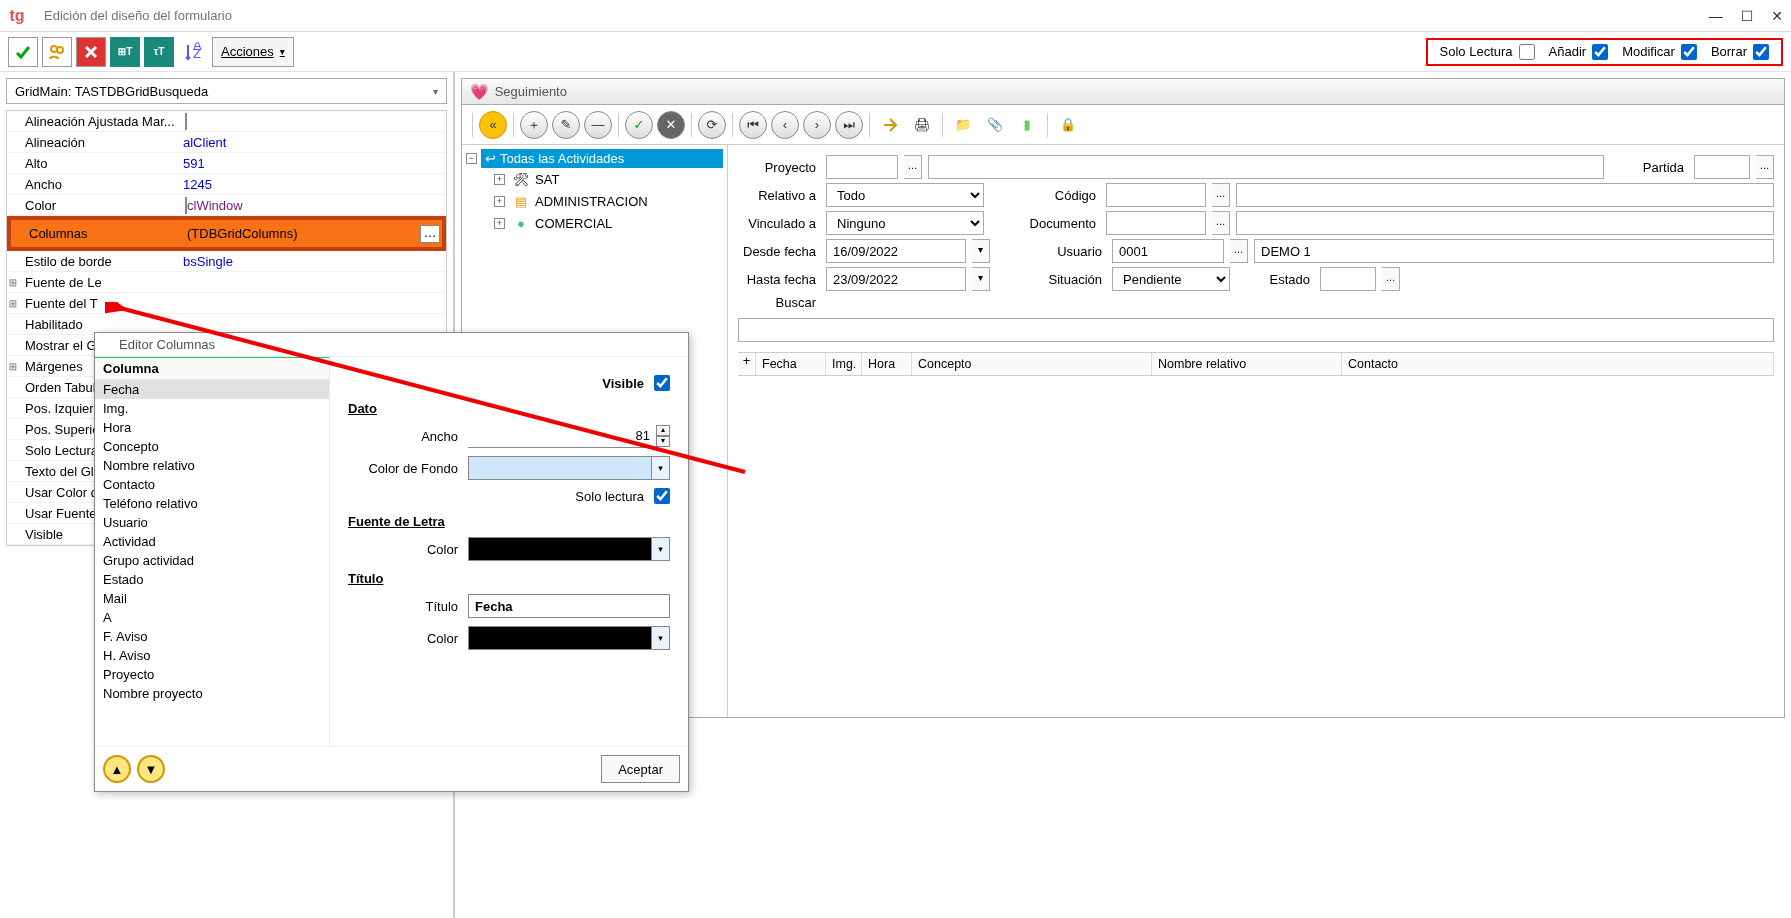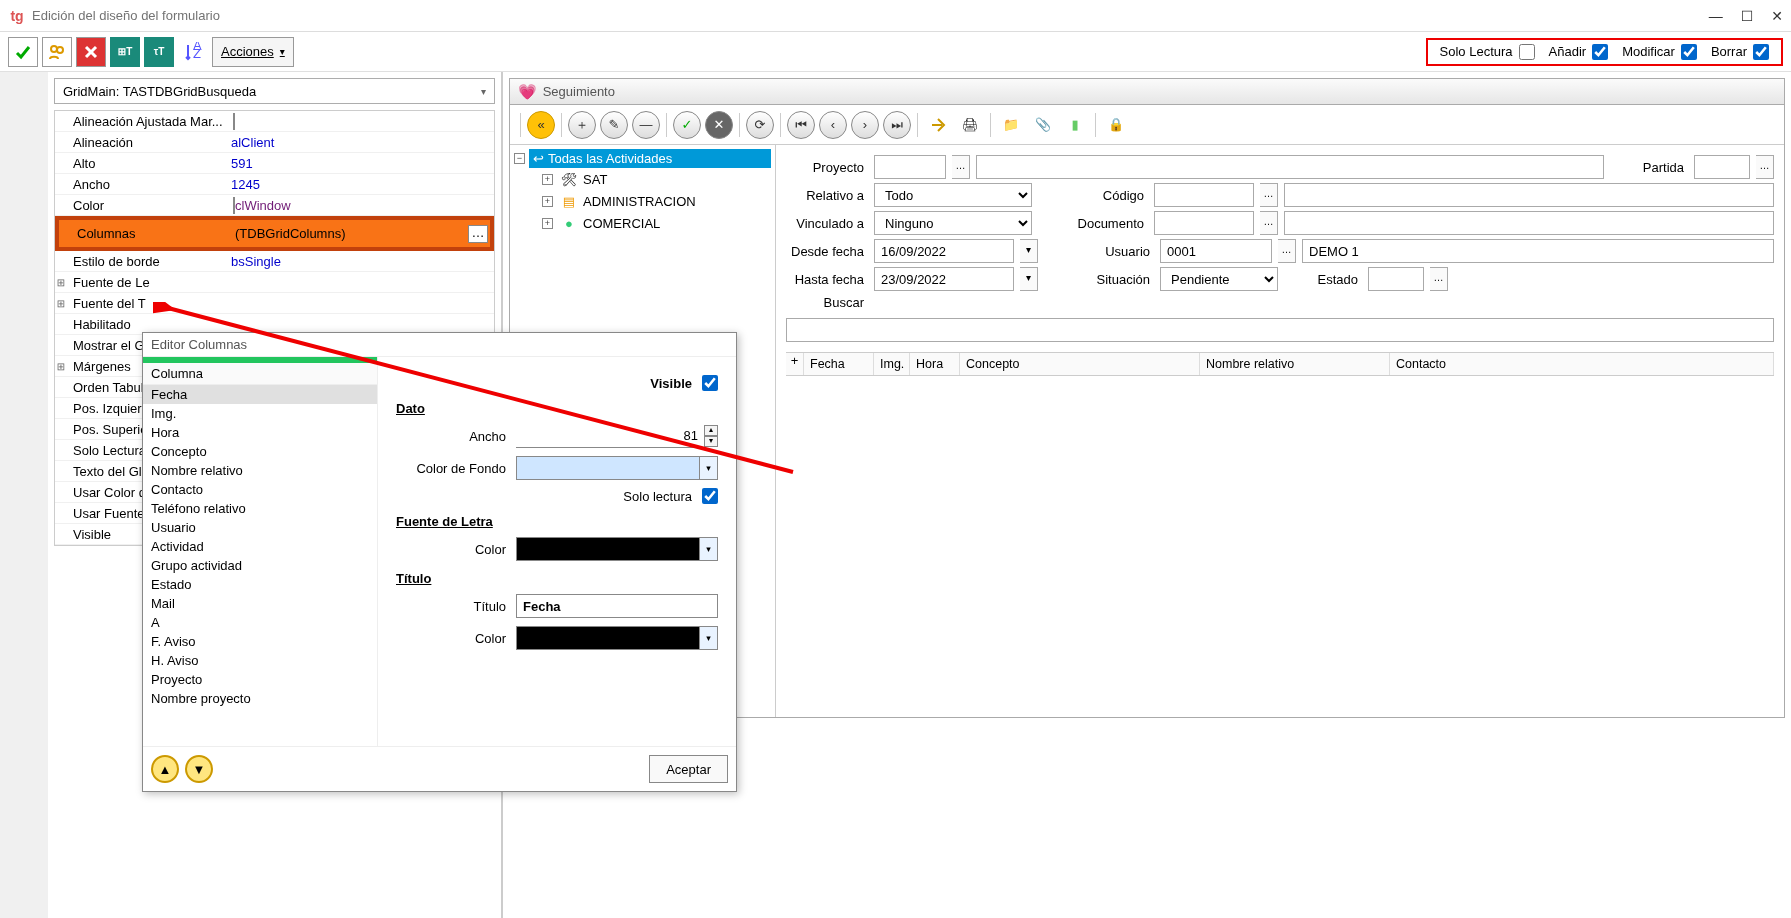--- a/index.html
+++ b/index.html
@@ -1,20 +1,20 @@
 <!DOCTYPE html>
 <html><head>
 <meta charset="utf-8">
 <style>
 * { box-sizing: border-box; margin: 0; padding: 0; font-family: "Segoe UI", Tahoma, sans-serif; font-size: 13px; }
 body { background: #f0f0f0; overflow: hidden; }
 
 
 .titlebar { display: flex; align-items: center; height: 32px; background: #fff; border-bottom: 1px solid #ddd; padding: 0 8px; }
-.titlebar .logo { width: 18px; height: 18px; margin-right: 6px; display: flex; align-items: center; justify-content: center; font-weight: bold; color: #d55; font-size: 14px; }
+.titlebar .logo { width: 18px; height: 18px; margin-right: 18px; display: flex; align-items: center; justify-content: center; font-weight: bold; color: #d55; font-size: 16px; }
 .titlebar .title { color: #737373; }
 .titlebar .winctrls { margin-left: auto; display: flex; gap: 18px; color: #333; }
 .titlebar .winctrls span { cursor: pointer; font-size: 14px; }
 
 
 .toolbar { display: flex; align-items: center; height: 40px; background: #fff; padding: 4px 8px; gap: 4px; border-bottom: 1px solid #e0e0e0; }
 .tbtn { width: 30px; height: 30px; border: 1px solid #999; background: #fff; display: flex; align-items: center; justify-content: center; cursor: pointer; }
 .tbtn.accept { background: #fff; }
 .tbtn.accept svg { fill: none; stroke: #0a0; stroke-width: 3; }
 .tbtn.users svg { stroke: #d90; fill: none; stroke-width: 2; }
@@ -22,44 +22,44 @@
 .tbtn.cancel svg { stroke: #fff; stroke-width: 3; }
 .tbtn.teal { background: #1a8a7a; color: #fff; border-color: #1a8a7a; font-weight: bold; font-size: 10px; }
 .acciones { height: 30px; border: 1px solid #999; background: #f5f5f5; padding: 0 8px; display: flex; align-items: center; cursor: pointer; text-decoration: underline; }
 .acciones::after { content: "▾"; margin-left: 6px; font-size: 10px; }
 
 .perms { margin-left: auto; display: flex; align-items: center; gap: 14px; border: 2px solid #e00; padding: 4px 12px; }
 .perms label { display: flex; align-items: center; gap: 6px; }
 .perms input[type=checkbox] { width: 16px; height: 16px; accent-color: #06c; }
 
 
-.main { display: flex; height: calc(100vh - 72px); margin-left: 48px; }
+.main { display: flex; height: calc(100vh - 72px); }
 .leftpane { width: 455px; background: #fff; border-right: 2px solid #ccc; position: relative; }
 .rightpane { flex: 1; background: #fff; position: relative; padding: 6px; }
 
 
 .objselect { margin: 6px; height: 26px; border: 1px solid #adadad; display: flex; align-items: center; padding: 0 8px; background: #fff; cursor: pointer; }
 .objselect::after { content: "▾"; margin-left: auto; color: #666; font-size: 10px; }
 .propgrid { border: 1px solid #ccc; margin: 0 6px; background: #fff; }
 .proprow { display: flex; height: 21px; align-items: center; border-bottom: 1px solid #f0f0f0; }
 .proprow .plabel { width: 160px; padding-left: 6px; color: #000; overflow: hidden; white-space: nowrap; }
 .proprow .pvalue { flex: 1; padding-left: 4px; color: #00c; }
 .proprow .pvalue.black { color: #701a75; }
 .proprow.hl { background: #f97316; border: 4px solid #c2410c; height: 35px; position: relative; }
 .proprow.hl .pvalue { color: #000; }
 .proprow .ellipsis { width: 20px; height: 18px; border: 1px solid #888; background: #fff; text-align: center; line-height: 14px; margin-right: 2px; cursor: pointer; }
 .proprow .expand { width: 12px; text-align: center; color: #666; cursor: pointer; font-size: 10px; }
 .proprow .chk { width: 14px; height: 14px; border: 1px solid #888; margin-left: 2px; }
 
 
 .coleditor { position: absolute; top: 260px; left: 94px; width: 595px; height: 460px; background: #fff; border: 1px solid #888; box-shadow: 2px 2px 8px rgba(0,0,0,0.25); z-index: 50; display: flex; flex-direction: column; }
-.coleditor .cehead { padding: 4px 8px; color: #555; border-bottom: 1px solid #eee; }
+.coleditor .cehead { padding: 4px 24px; color: #555; border-bottom: 1px solid #eee; }
 .coleditor .cebody { flex: 1; display: flex; overflow: hidden; }
 .colist { width: 268px; border-right: 1px solid #eee; overflow-y: auto; }
-.colist .colhead { padding: 3px 8px; border-bottom: 1px solid #eee; border-top: 6px solid #22c55e; background: #fafafa; }
+.colist .colhead { padding: 3px 8px; border-bottom: 1px solid #eee; border-top: 1px solid #22c55e; background: #fafafa; font-weight: bold; }
 .colist .colitem { padding: 2px 8px; cursor: pointer; }
 .colist .colitem.sel { background: #e0e0e0; }
 .colform { flex: 1; padding: 10px 18px; }
 .colform .section { font-weight: bold; margin: 10px 0 6px; text-decoration: underline; }
 .colform .frow { display: flex; align-items: center; margin: 8px 0; }
 .colform .frow .flab { width: 120px; text-align: right; padding-right: 10px; }
 .colform .frow input[type=text], .colform .frow input[type=number] { flex: 1; height: 24px; border: 1px solid #888; padding: 0 6px; }
 .colform .frow .spinner { width: 14px; display: flex; flex-direction: column; }
 .colform .frow .spinner span { height: 11px; border: 1px solid #888; text-align: center; line-height: 8px; font-size: 8px; cursor: pointer; background: #f5f5f5; }
 .colform .colorfield { flex: 1; height: 24px; border: 1px solid #888; display: flex; }

